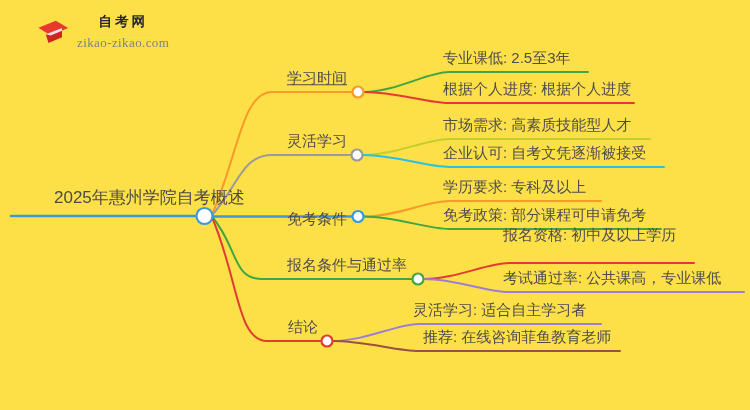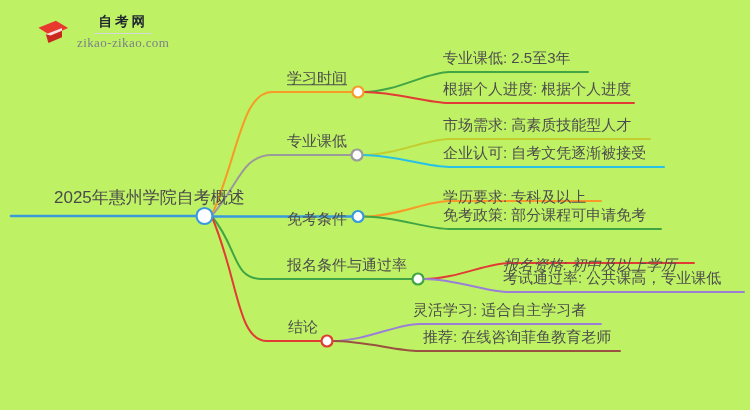--- a/index.html
+++ b/index.html
@@ -1,17 +1,17 @@
 <!DOCTYPE html>
 <html><head>
 <meta charset="utf-8">
 <style>
   html,body{margin:0;padding:0;background:#ffffff;}
   .canvas{
-    position:relative;width:750px;height:410px;background:#bef264;overflow:hidden;
+    position:relative;width:750px;height:410px;background:#fde047;overflow:hidden;
     font-family:"Liberation Sans","DejaVu Sans",sans-serif;
   }
   
   .logo{position:absolute;left:27px;top:13px;display:flex;align-items:center;gap:8px;}
   .logo-textcol{display:flex;flex-direction:column;align-items:center;}
   .logo-title{font-size:13.5px;font-weight:bold;color:#1f2430;letter-spacing:3px;line-height:1.1;}
   .logo-divider{width:58px;height:1px;background:#d4d7dc;margin:3px 0 2px 0;}
   .logo-domain{font-size:13px;color:#7b8088;letter-spacing:0.4px;line-height:1;font-family:Liberation Serif, serif;}
   
   #mm-svg{position:absolute;left:0;top:0;}
@@ -63,27 +63,27 @@
       <path d="M333 341 C365 341 397 351 419 351 L620 351" fill="none" stroke="#9a5140" stroke-width="2" stroke-linecap="round"></path>
       <circle cx="327" cy="341" r="5.5" fill="#ffffff" stroke="#e23b33" stroke-width="2.2"></circle>
       <circle cx="204.5" cy="216" r="8" fill="#ffffff" stroke="#3a9ad9" stroke-width="2.2"></circle>
     </svg>
 
   <div id="mm-labels">
       <div class="node-label root-label" style="left: 22px; top: 208px; margin-left: 32px;">2025年惠州学院自考概述</div>
       <div class="node-label " style="left: 287px; top: 88px; text-decoration: underline;">学习时间</div>
       <div class="node-label " style="left: 443px; top: 68px;">专业课低: 2.5至3年</div>
       <div class="node-label " style="left: 443px; top: 99px;">根据个人进度: 根据个人进度</div>
-      <div class="node-label " style="left: 287px; top: 151px;">专业课低</div>
+      <div class="node-label " style="left: 287px; top: 151px;">灵活学习</div>
       <div class="node-label " style="left: 443px; top: 135px;">市场需求: 高素质技能型人才</div>
       <div class="node-label " style="left: 443px; top: 163px;">企业认可: 自考文凭逐渐被接受</div>
       <div class="node-label " style="left: 287px; top: 212.5px; margin-top: 16px;">免考条件</div>
-      <div class="node-label " style="left: 443px; top: 197px; margin-top: 10px;">学历要求: 专科及以上</div>
+      <div class="node-label " style="left: 443px; top: 197px;">学历要求: 专科及以上</div>
       <div class="node-label " style="left: 443px; top: 225px;">免考政策: 部分课程可申请免考</div>
       <div class="node-label " style="left: 287px; top: 275px;">报名条件与通过率</div>
-      <div class="node-label " style="left: 503px; top: 275px; font-style: italic;">报名资格: 初中及以上学历</div>
+      <div class="node-label " style="left: 503px; top: 245px;">报名资格: 初中及以上学历</div>
       <div class="node-label " style="left: 503px; top: 288px;">考试通过率: 公共课高，专业课低</div>
       <div class="node-label " style="left: 288px; top: 337px;">结论</div>
       <div class="node-label " style="left: 413px; top: 320px;">灵活学习: 适合自主学习者</div>
       <div class="node-label " style="left: 413px; top: 347px; margin-left: 10px;">推荐: 在线咨询菲鱼教育老师</div>
     </div>
 
 </div>
 
 </body></html>

